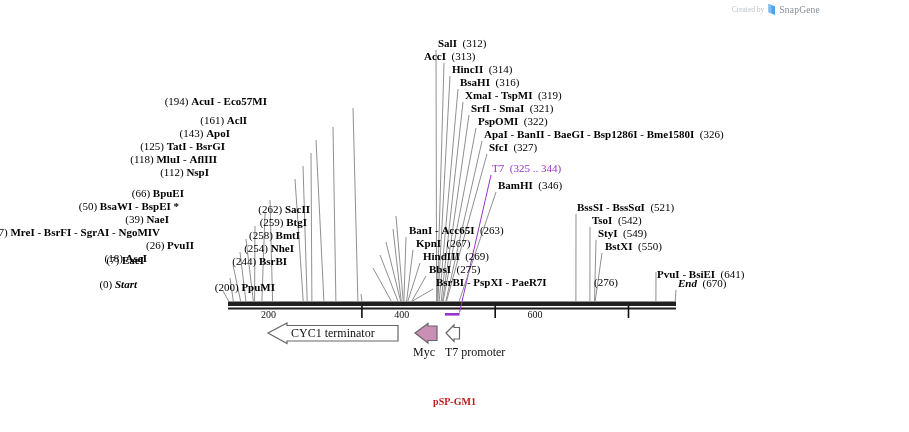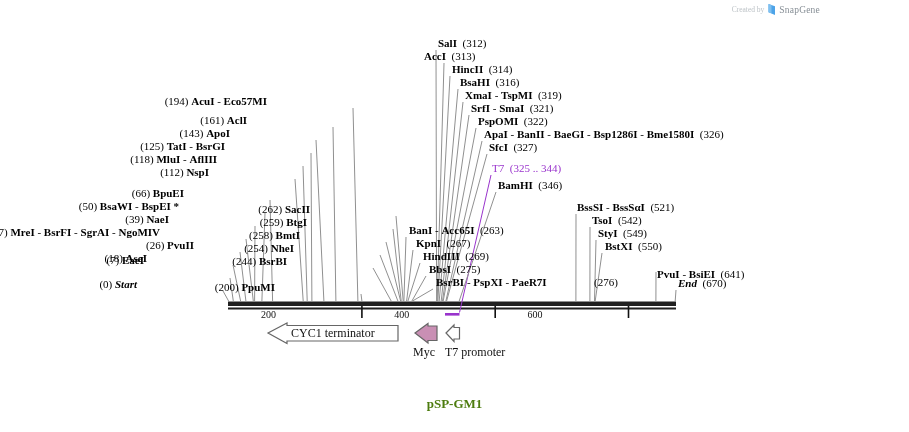--- a/index.html
+++ b/index.html
@@ -5,21 +5,21 @@
   html,body{margin:0;padding:0;background:#fff}
   #canvas{position:relative;width:826px;height:432px;background:#fff;overflow:hidden;
           font-family:Liberation Serif, serif}
   #mapsvg{position:absolute;left:0;top:0}
   .lbl{position:absolute;font-size:11px;line-height:13px;white-space:pre;color:#000}
   .lbl b{font-weight:bold}
   .lbl i{font-weight:bold;font-style:italic}
   .ticklbl{position:absolute;font-size:10px;line-height:12px;color:#111;white-space:pre}
   .featlbl{position:absolute;font-size:12px;line-height:13px;color:#111;white-space:pre}
   #title{position:absolute;left:352px;top:396px;width:205px;text-align:center}
-  #plasmid-name{font-size:13px;font-weight:bold;color:#4d7c0f}
+  #plasmid-name{font-size:10px;font-weight:bold;color:#b91c1c}
   #plasmid-length{font-size:11px;color:#000;margin-top:1px}
   #watermark{position:absolute;right:6px;top:4px;display:flex;align-items:center;gap:3px}
   #wm-created{font-size:7.5px;color:#bdc3c7}
   #wm-brand{font-size:9.5px;color:#878f96;font-weight:500;letter-spacing:.2px}
 </style>
 </head>
 <body>
 
 <div id="canvas">
   <div id="watermark">

